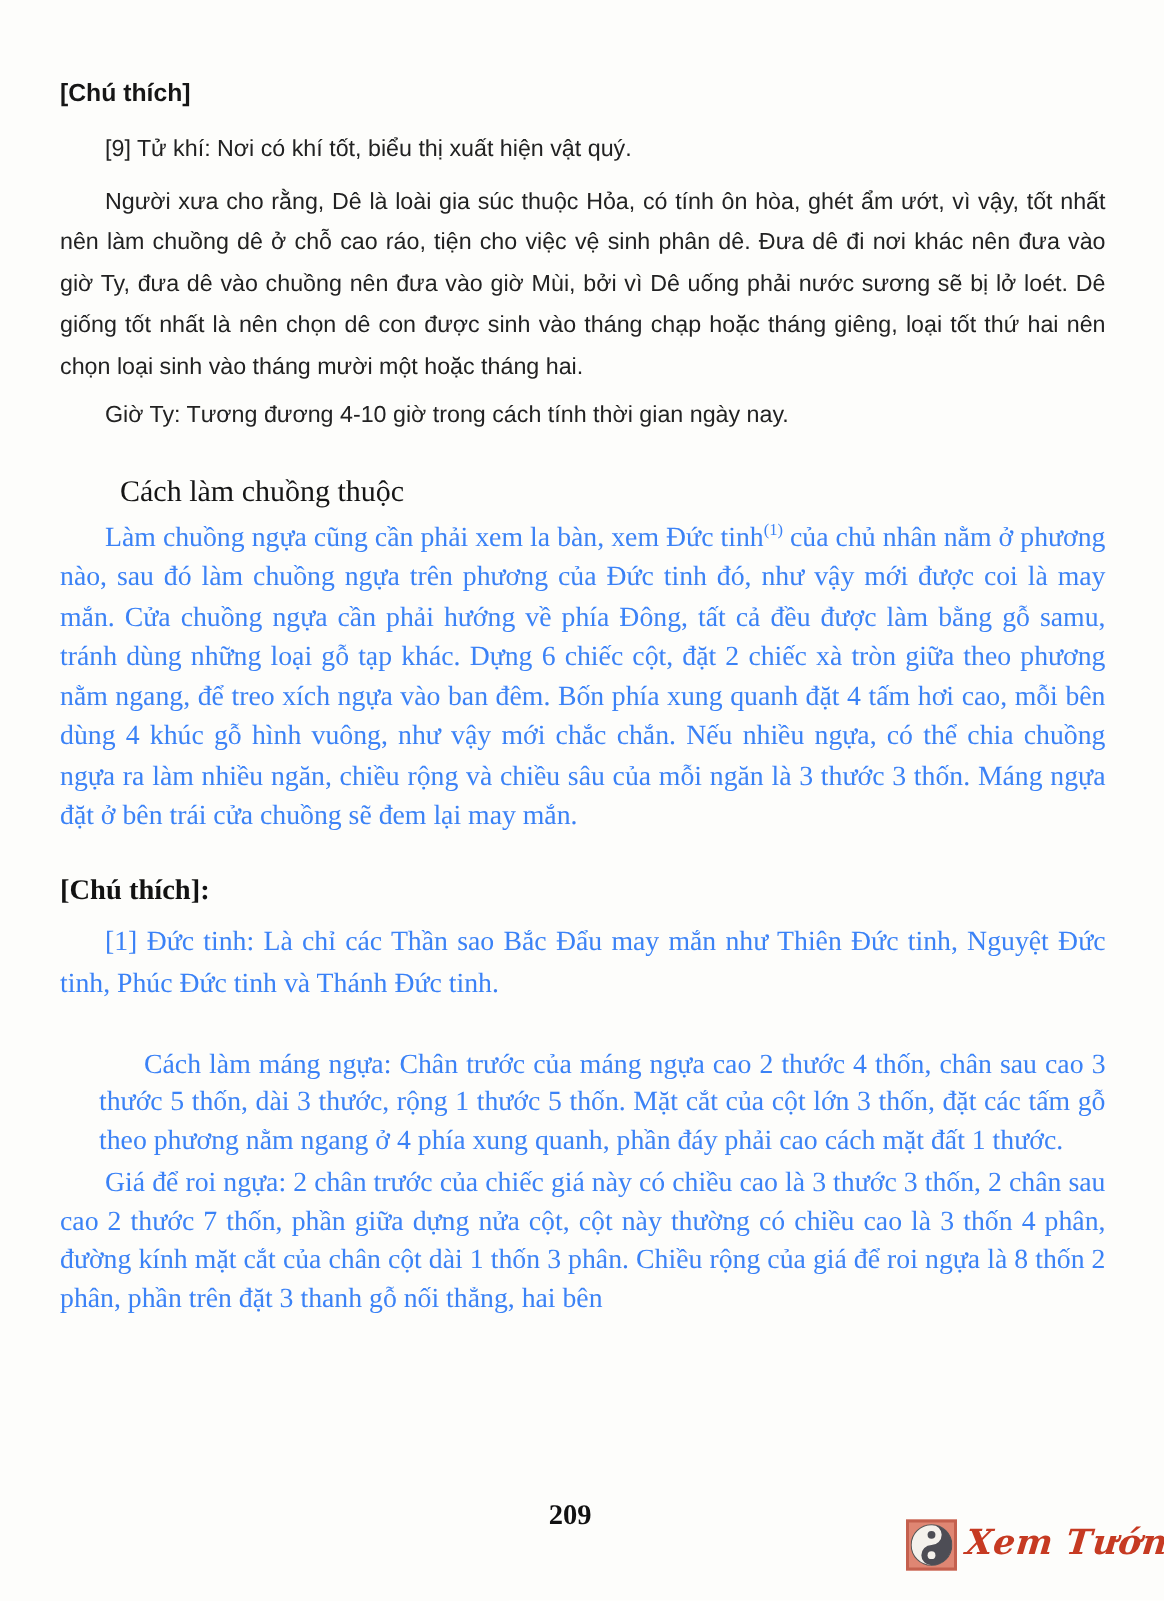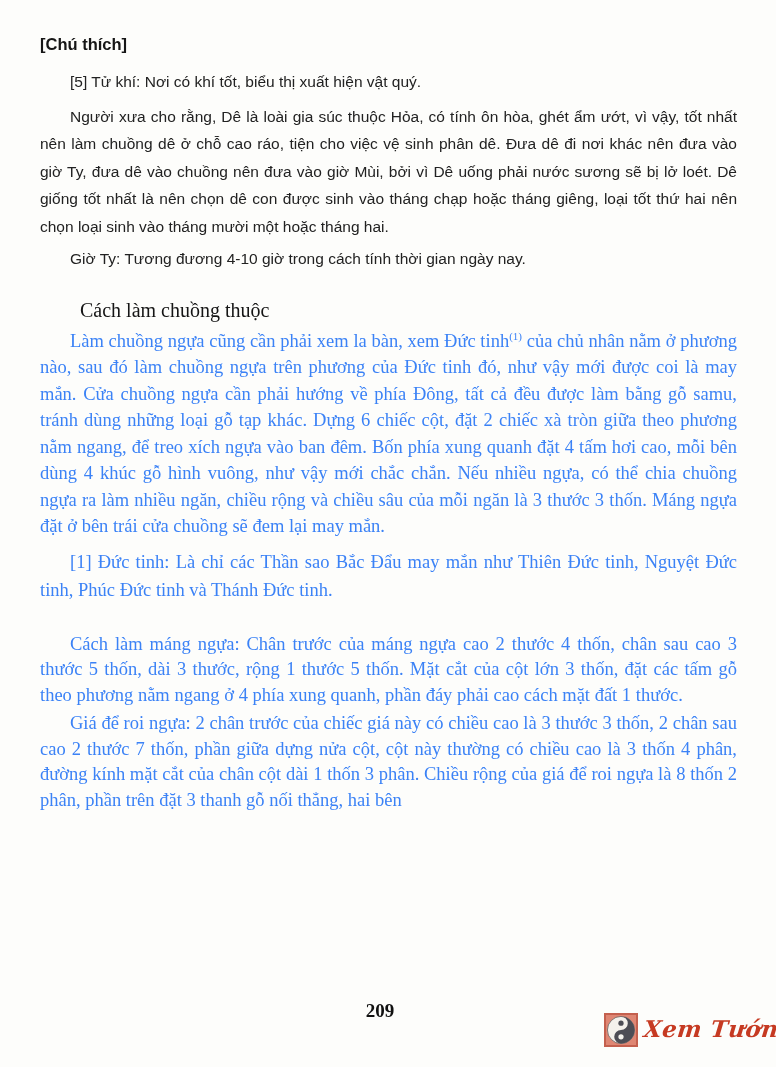--- a/index.html
+++ b/index.html
@@ -6,21 +6,21 @@
   body{
     width:776px;height:1067px;
     background:#ffffff;
     font-family:"Liberation Sans",sans-serif;
   }
   .page{
     position:relative;
     width:776px;height:1067px;
     box-sizing:border-box;
     background:#fdfdfb;
-    padding:34px 39px 0 40px;
+    padding:52px 39px 0 40px;
     overflow:hidden;
     color:#1b1b1b;
   }
   
   .hand{
     font-family:"Liberation Sans",sans-serif;
     font-size:15.5px;
     line-height:27.5px;
     color:#222;
     margin:0;
@@ -63,21 +63,21 @@
 
   .mt-note1{margin-top:14px;}
   .mt-explain-h{margin-top:44px;}
   .mt-explain-p{margin-top:7px;}
   .mt-ty{margin-top:5px;}
   .mt-mui{margin-top:6px;}
   .mt-horse-h{margin-top:25px;}
   .mt-horse-p{margin-top:6px;line-height:26.5px;}
   .mt-note2-h{margin-top:24px;}
   .mt-note2-p{margin-top:8px;line-height:28px;}
-  .mt-trough{margin-top:28px;line-height:25.5px;}
+  .mt-trough{margin-top:28px;line-height:25.5px;margin-left:26px;}
   .mt-whip{margin-top:3px;line-height:25.5px;}
 
   .page-number{
     position:absolute;
     left:0;right:16px;
     top:1000px;
     text-align:center;
     font-family:"Liberation Serif","DejaVu Serif",serif;
     font-weight:bold;
     font-size:19px;
@@ -111,28 +111,29 @@
     white-space:nowrap;
     transform:skewX(-6deg);
   }
 </style>
 </head>
 <body>
 
 <div class="page">
 
   <div class="hand-h">[Chú thích]</div>
-  <p class="hand indent mt-note1">[5] Tử khí: Nơi có khí tốt, biểu thị xuất hiện vật quý.</p>
+  <p class="hand indent mt-note1">[9] Tử khí: Nơi có khí tốt, biểu thị xuất hiện vật quý.</p>
 
   <p class="hand just indent mt-explain-p">Người xưa cho rằng, Dê là loài gia súc thuộc Hỏa, có tính ôn hòa, ghét ẩm ướt, vì vậy, tốt nhất nên làm chuồng dê ở chỗ cao ráo, tiện cho việc vệ sinh phân dê. Đưa dê đi nơi khác nên đưa vào giờ Ty, đưa dê vào chuồng nên đưa vào giờ Mùi, bởi vì Dê uống phải nước sương sẽ bị lở loét. Dê giống tốt nhất là nên chọn dê con được sinh vào tháng chạp hoặc tháng giêng, loại tốt thứ hai nên chọn loại sinh vào tháng mười một hoặc tháng hai.</p>
   <p class="hand indent mt-ty">Giờ Ty: Tương đương 4-10 giờ trong cách tính thời gian ngày nay.</p>
 
   <div class="serif-h mt-horse-h">Cách làm chuồng thuộc</div>
   <p class="serif just indent mt-horse-p"><span>Làm chuồng ngựa cũng cần phải xem la bàn, xem Đức tinh</span><sup>(1)</sup><span> của chủ nhân nằm ở phương nào, sau đó làm chuồng ngựa trên phương của Đức tinh đó, như vậy mới được coi là may mắn. Cửa chuồng ngựa cần phải hướng về phía Đông, tất cả đều được làm bằng gỗ samu, tránh dùng những loại gỗ tạp khác. Dựng 6 chiếc cột, đặt 2 chiếc xà tròn giữa theo phương nằm ngang, để treo xích ngựa vào ban đêm. Bốn phía xung quanh đặt 4 tấm hơi cao, mỗi bên dùng 4 khúc gỗ hình vuông, như vậy mới chắc chắn. Nếu nhiều ngựa, có thể chia chuồng ngựa ra làm nhiều ngăn, chiều rộng và chiều sâu của mỗi ngăn là 3 thước 3 thốn. Máng ngựa đặt ở bên trái cửa chuồng sẽ đem lại may mắn.</span></p>
 
+  <div class="serif-hb mt-note2-h">[Chú thích]:</div>
   <p class="serif just indent mt-note2-p">[1] Đức tinh: Là chỉ các Thần sao Bắc Đẩu may mắn như Thiên Đức tinh, Nguyệt Đức tinh, Phúc Đức tinh và Thánh Đức tinh.</p>
 
   <p class="serif just indent mt-trough">Cách làm máng ngựa: Chân trước của máng ngựa cao 2 thước 4 thốn, chân sau cao 3 thước 5 thốn, dài 3 thước, rộng 1 thước 5 thốn. Mặt cắt của cột lớn 3 thốn, đặt các tấm gỗ theo phương nằm ngang ở 4 phía xung quanh, phần đáy phải cao cách mặt đất 1 thước.</p>
   <p class="serif just indent mt-whip">Giá để roi ngựa: 2 chân trước của chiếc giá này có chiều cao là 3 thước 3 thốn, 2 chân sau cao 2 thước 7 thốn, phần giữa dựng nửa cột, cột này thường có chiều cao là 3 thốn 4 phân, đường kính mặt cắt của chân cột dài 1 thốn 3 phân. Chiều rộng của giá để roi ngựa là 8 thốn 2 phân, phần trên đặt 3 thanh gỗ nối thẳng, hai bên</p>
 
   <div class="page-number">209</div>
 
   <div class="watermark">
     <div class="logo-square">
       <svg width="28" height="28" viewBox="0 0 32 32" aria-hidden="true">

